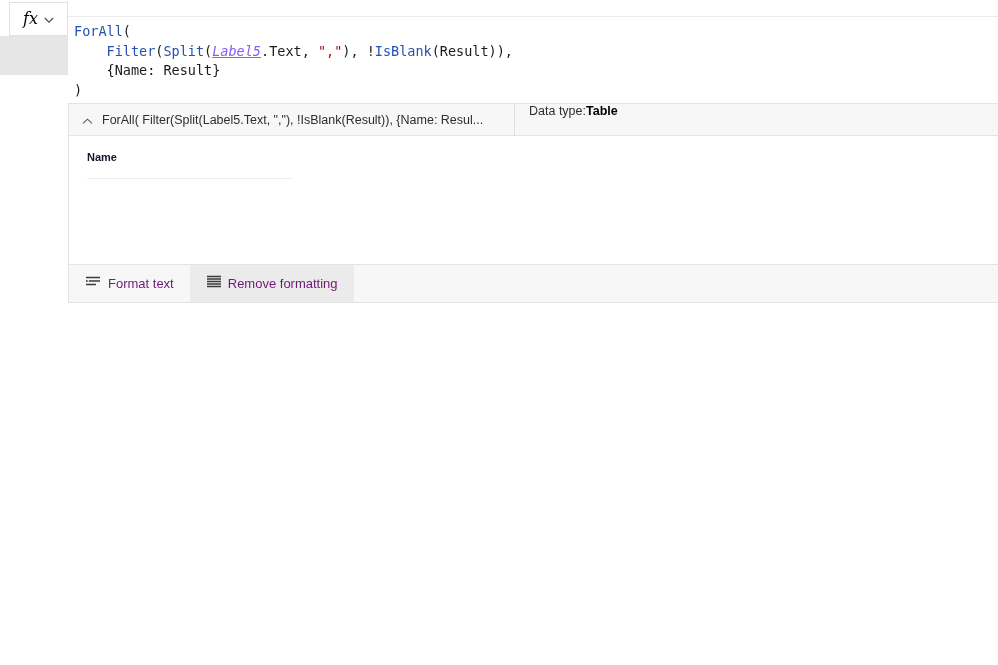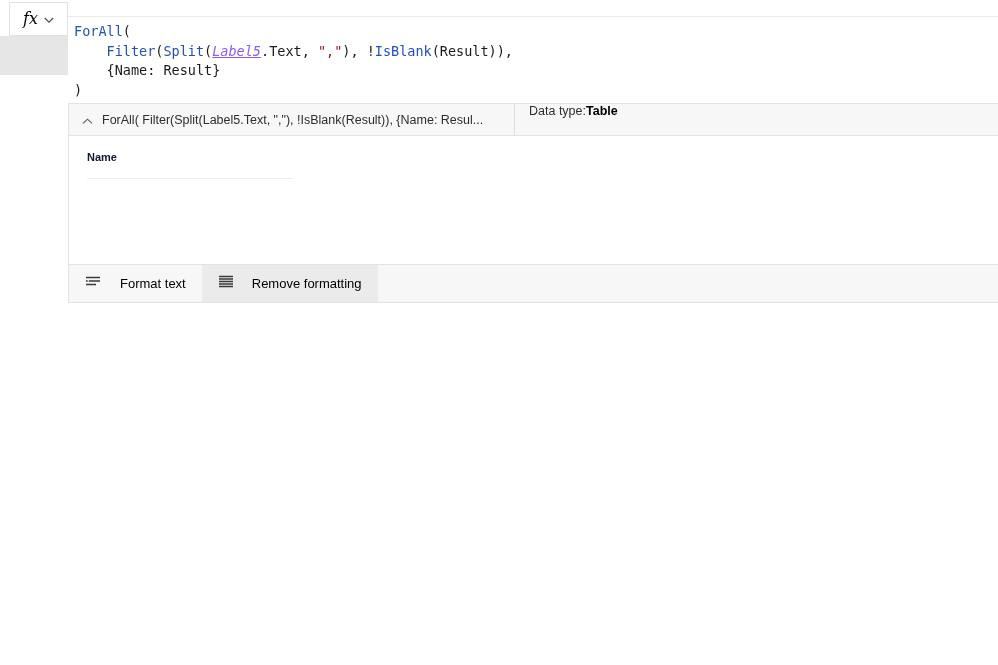--- a/index.html
+++ b/index.html
@@ -161,25 +161,25 @@
     height: 38px;
     background: #f7f7f7;
     border-top: 1px solid #e3e3e3;
     box-sizing: border-box;
     display: flex;
     align-items: stretch;
   }
   .tb-btn {
     display: flex;
     align-items: center;
-    gap: 18px;
+    gap: 6px;
     padding: 0 16px;
     cursor: pointer;
     font-size: 13px;
-    color: #000000;
+    color: #701a75;
     background: transparent;
     border: none;
     font-family: "Liberation Sans", sans-serif;
   }
   .tb-btn.hover { background: #ebebeb; align-items: center; }
   .tb-icon { display: block; }
 
   
   .canvas {
     position: absolute;

